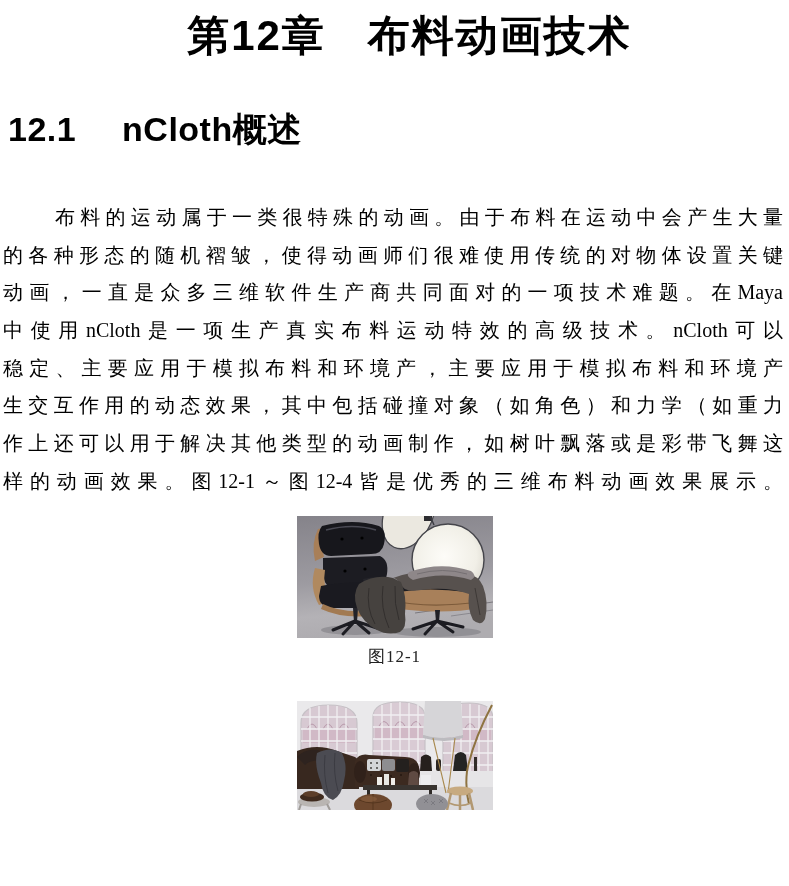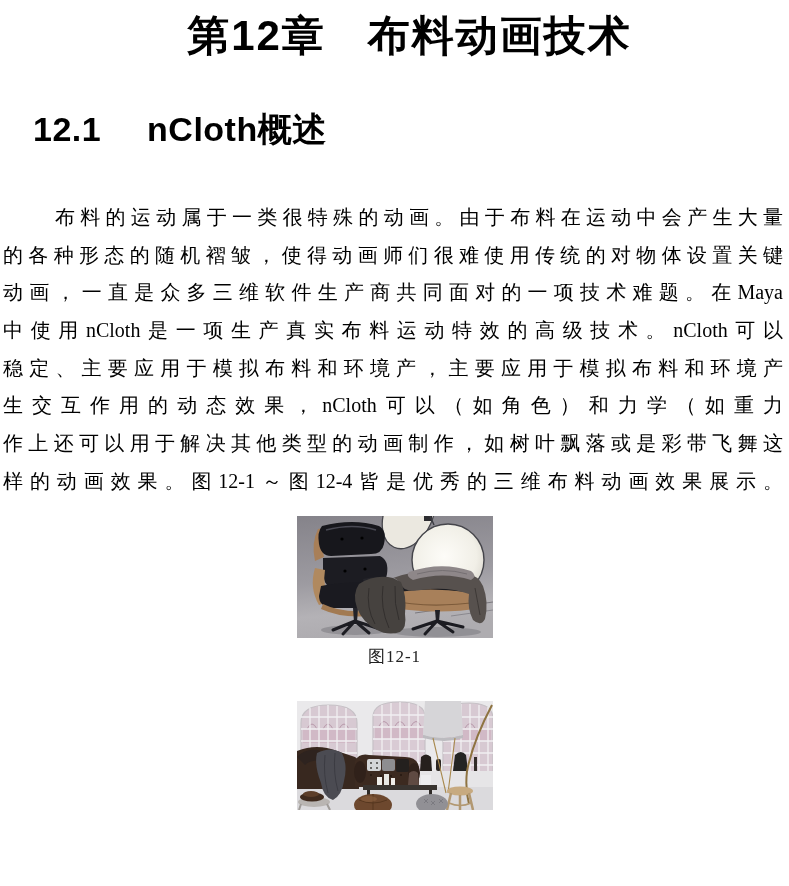--- a/index.html
+++ b/index.html
@@ -22,21 +22,21 @@
   }
   h1 .chapter-number { margin-right: 1.0em; }
 
   h2.section {
     margin: 46px 0 0 8px;
     font-family: "Liberation Sans", "DejaVu Sans", sans-serif;
     font-weight: 800;
     font-size: 34px; line-height: 42px;
     letter-spacing: 0.5px;
   }
-  h2 .section-number { margin-right: 1.35em; margin-left: 25px; }
+  h2 .section-number { margin-right: 1.35em; }
 
   .para {
     margin: 49px 6px 0 3px;
     font-size: 20px;
     line-height: 37.7px;
   }
   .para .line {
     text-align: justify;
     text-align-last: justify;
     height: 37.7px;
@@ -63,21 +63,21 @@
   <h1 class="chapter"><span class="chapter-number">第12章</span><span>布料动画技术</span></h1>
 
   <h2 class="section"><span class="section-number">12.1</span><span>nCloth概述</span></h2>
 
   <div class="para">
     <div class="line indent">布料的运动属于一类很特殊的动画。由于布料在运动中会产生大量</div>
     <div class="line">的各种形态的随机褶皱，使得动画师们很难使用传统的对物体设置关键</div>
     <div class="line">动画，一直是众多三维软件生产商共同面对的一项技术难题。在Maya</div>
     <div class="line">中使用nCloth是一项生产真实布料运动特效的高级技术。nCloth可以</div>
     <div class="line">稳定、主要应用于模拟布料和环境产，主要应用于模拟布料和环境产</div>
-    <div class="line">生交互作用的动态效果，nCloth可以（如角色）和力学（如重力</div>
+    <div class="line">生交互作用的动态效果，其中包括碰撞对象（如角色）和力学（如重力</div>
     <div class="line">作上还可以用于解决其他类型的动画制作，如树叶飘落或是彩带飞舞这</div>
     <div class="line">样的动画效果。图12-1～图12-4皆是优秀的三维布料动画效果展示。</div>
   </div>
 
   <figure class="fig1">
     <svg width="196" height="122" viewBox="0 0 196 122" xmlns="http://www.w3.org/2000/svg">
       <defs>
         <linearGradient id="f1bg" x1="0" y1="0" x2="0.15" y2="1">
           <stop offset="0" stop-color="#85838a"></stop>
           <stop offset="0.55" stop-color="#9d9ba1"></stop>

